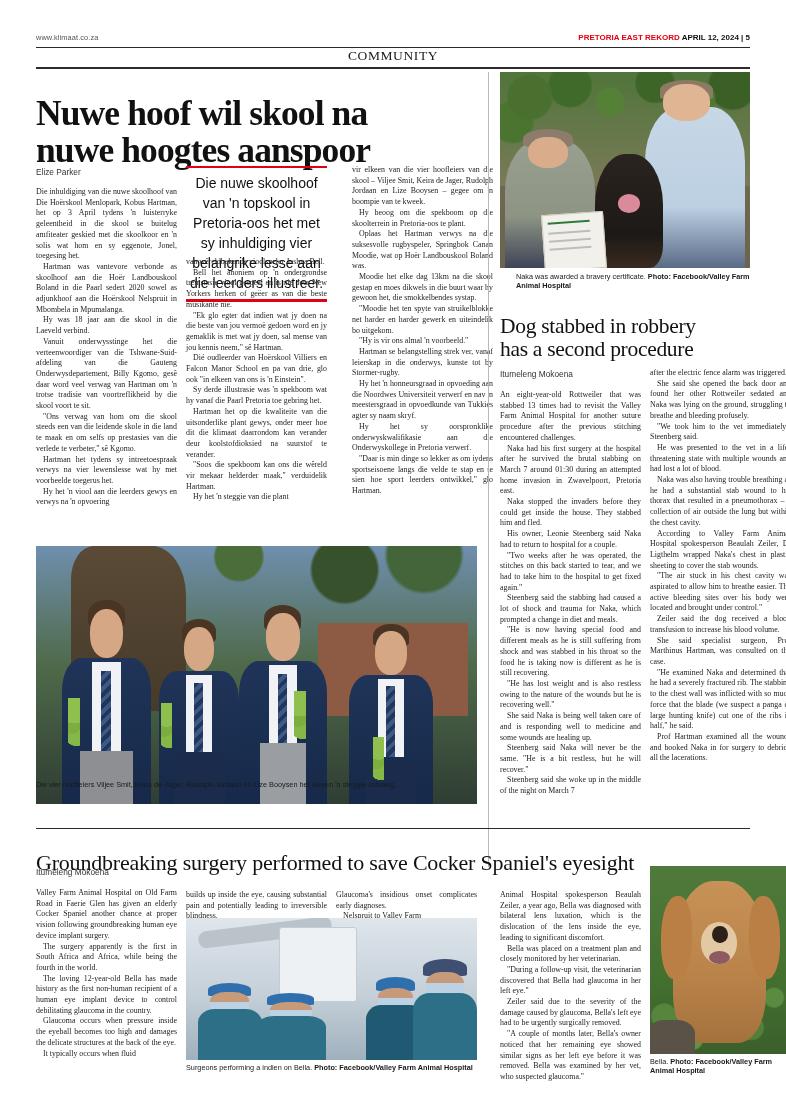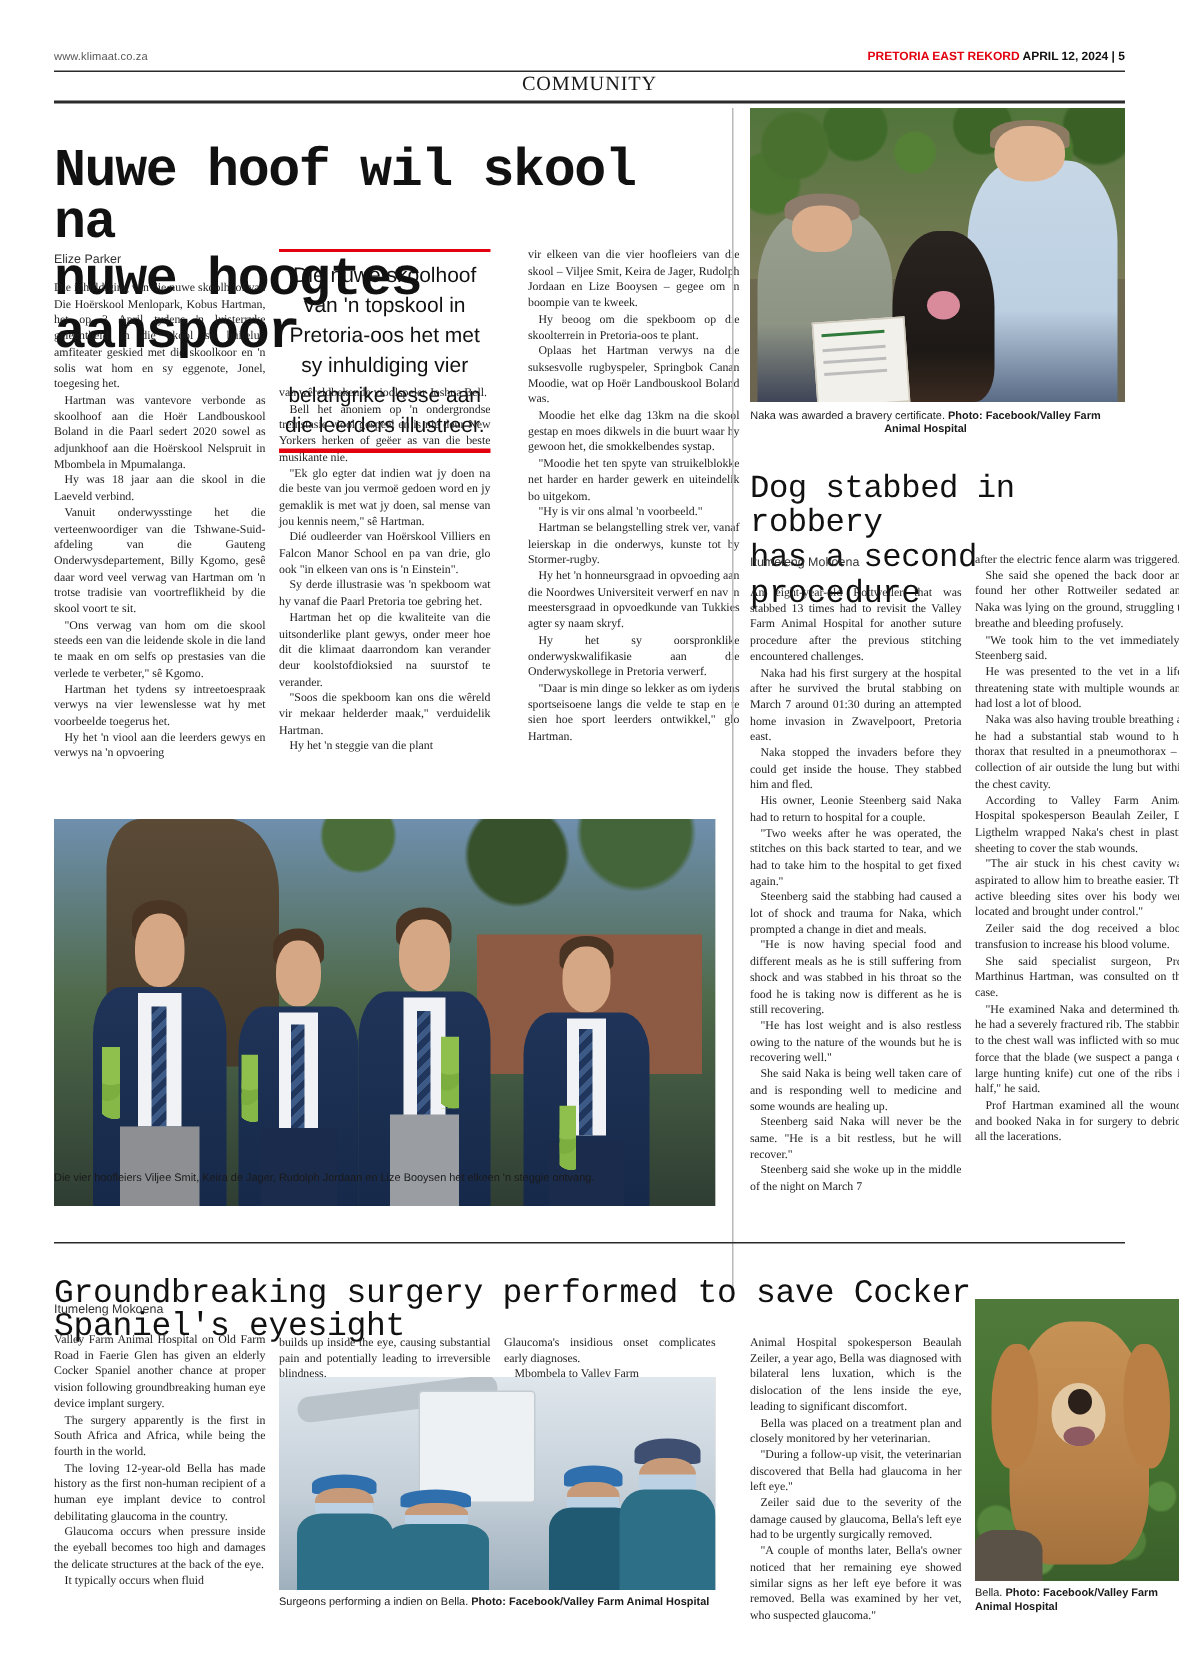--- a/index.html
+++ b/index.html
@@ -39,21 +39,21 @@
     position:absolute;left:0;top:0;width:714px;text-align:center;
     font-family:"Liberation Serif", serif;
     font-size:13.5px;letter-spacing:.6px;color:#1a1a1a;
   }
   .rule-under-section{
     position:absolute;left:0;top:67px;width:714px;height:1.6px;background:#2b2b2b;
   }
 
   
   .hl{
-    font-family:Liberation Mono, monospace;
+    font-family:Liberation Serif, serif;
     color:#111;
     line-height:1.0;
   }
   .byline{
     font-family:"Liberation Sans", sans-serif;
     font-size:8.3px;color:#333;
   }
   .body-col{
     font-family:"Liberation Serif", serif;
     font-size:7.9px;
@@ -96,21 +96,21 @@
   .lc2 .txt{position:absolute;left:0;top:92px;width:141px;}
   .lc3 .txt{position:absolute;left:16px;top:0;width:141px;}
 
   
   .vdiv{position:absolute;width:1px;background:#b9b9b9;}
 
   
   .photo{position:absolute;overflow:hidden;background:#cfcfcf;}
 
   #photo-dog-cert{left:464px;top:72px;width:250px;height:196px;}
-  #cap-dog-cert{position:absolute;left:456px;top:272px;width:250px;text-align:center;}
+  #cap-dog-cert{position:absolute;left:480px;top:272px;width:250px;}
 
   
   .dog-hl{
     position:absolute;left:464px;top:297px;width:250px;
     font-size:21.5px;font-weight:normal;letter-spacing:-0.3px;line-height:1.08;
   }
   .dc1{position:absolute;left:464px;top:368px;width:141px;}
   .dc2{position:absolute;left:614px;top:368px;width:141px;}
   .dog-byline{position:absolute;left:464px;top:369px;}
   .dc1 .txt{position:absolute;left:0;top:22px;width:141px;}
@@ -500,21 +500,21 @@
         </div>
   </div>
   <div class="bc2">
     <div class="body-col txt">
           <p class="first">builds up inside the eye, causing substantial pain and potentially leading to irreversible blindness.</p>
         </div>
   </div>
   <div class="bc3">
     <div class="body-col txt">
           <p class="first">Glaucoma's insidious onset complicates early diagnoses.</p>
-          <p>Mbombela to Valley Farm</p>
+          <p>Nelspruit to Valley Farm</p>
         </div>
   </div>
   <div class="bc4">
     <div class="body-col txt">
           <p class="first">Animal Hospital spokesperson Beaulah Zeiler, a year ago, Bella was diagnosed with bilateral lens luxation, which is the dislocation of the lens inside the eye, leading to significant discomfort.</p>
           <p>Bella was placed on a treatment plan and closely monitored by her veterinarian.</p>
           <p>"During a follow-up visit, the veterinarian discovered that Bella had glaucoma in her left eye."</p>
           <p>Zeiler said due to the severity of the damage caused by glaucoma, Bella's left eye had to be urgently surgically removed.</p>
           <p>"A couple of months later, Bella's owner noticed that her remaining eye showed similar signs as her left eye before it was removed. Bella was examined by her vet, who suspected glaucoma."</p>
         </div>

